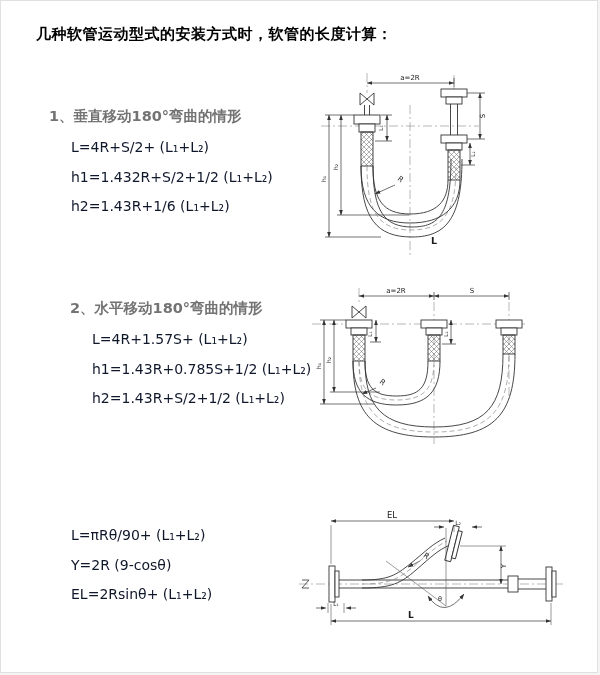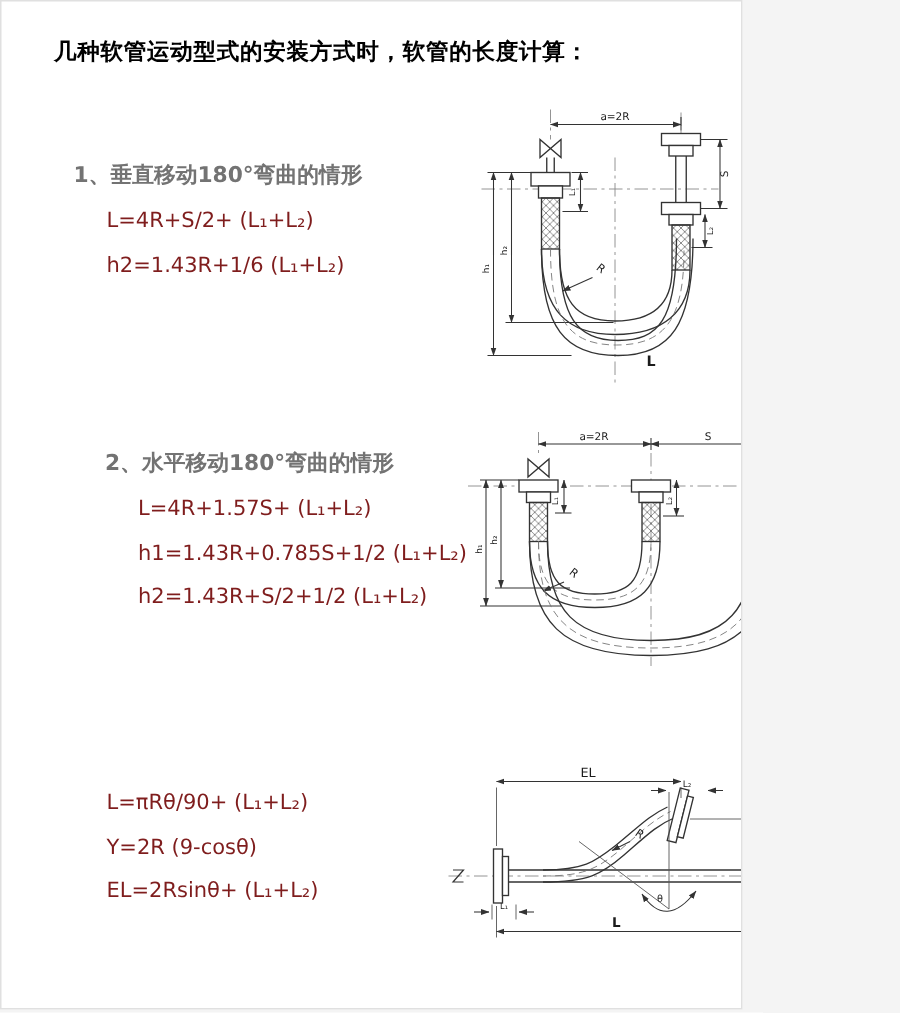--- a/index.html
+++ b/index.html
@@ -3,47 +3,48 @@
 <meta charset="utf-8">
 <style>
   html,body{margin:0;padding:0;}
   body{
     width:600px;height:675px;
     background:#f4f4f4;
     font-family:"DejaVu Sans","Liberation Sans",sans-serif;
     color:#111;
   }
   .page{
-    position:relative;width:495px;height:673px;
+    position:relative;width:598px;height:673px;
     background:#ffffff;border:1px solid #e0e0e0;box-sizing:border-box;
     overflow:hidden;
     padding-left:28px;
   }
   .title{
     position:absolute;left:35px;top:24px;
     font-size:15px;font-weight:bold;letter-spacing:0.5px;color:#000;
   }
   .sec{position:absolute;left:48px;}
   .sec .heading{font-size:14.5px;font-weight:bold;color:#737373;}
   .sec .formulas{margin-top:7px;padding-left:22px;}
-  .sec .formula{height:29.5px;line-height:29.5px;font-size:14px;color:#7f1d1d;white-space:nowrap;}
+  .sec .formula{height:29.5px;line-height:29.5px;font-size:14px;color:#0f172a;white-space:nowrap;}
   svg.diag{position:absolute;overflow:visible;font-family:inherit;}
   svg text{fill:#1c1c1c;}
 </style>
 </head>
 <body>
 
 <div class="page">
 
   <div class="title">几种软管运动型式的安装方式时，软管的长度计算：</div>
 
   <div class="sec" style="top:106px;">
     <div class="heading">1、垂直移动180°弯曲的情形</div>
     <div class="formulas">
       <div class="formula">L=4R+S/2+ (L₁+L₂)</div>
+      <div class="formula">h1=1.432R+S/2+1/2 (L₁+L₂)</div>
       <div class="formula">h2=1.43R+1/6 (L₁+L₂)</div>
     </div>
   </div>
 
   <svg class="diag" style="left:308px;top:66px;" width="272" height="196" viewBox="0 0 272 196">
     <defs>
       <pattern id="h1p" patternUnits="userSpaceOnUse" width="5" height="5">
         <path d="M0,0 L5,5 M5,0 L0,5" stroke="#666" stroke-width="0.5"></path>
       </pattern>
       <marker id="a1" viewBox="0 0 10 10" refX="9.5" refY="5" markerWidth="8" markerHeight="8" orient="auto-start-reverse">

